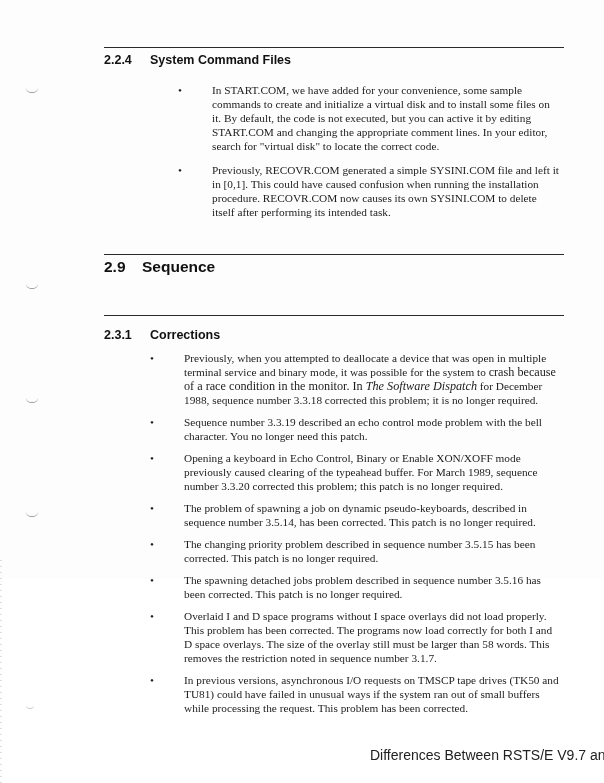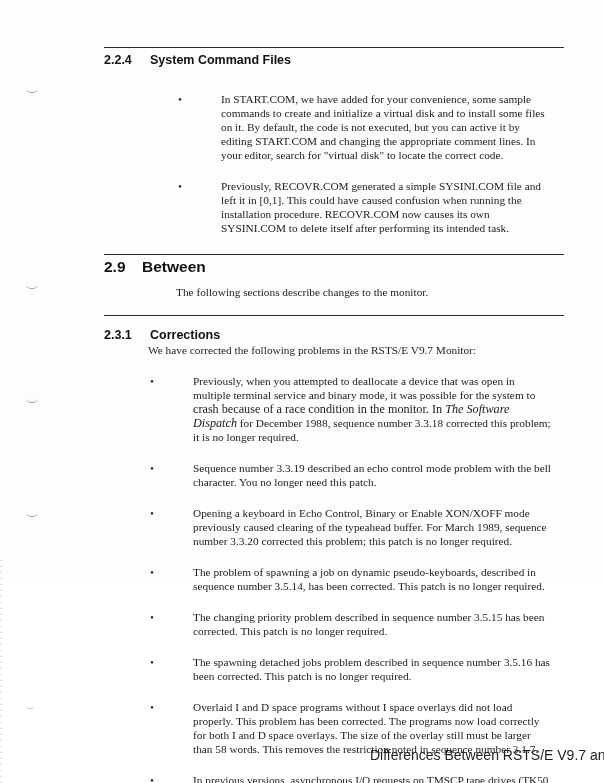--- a/index.html
+++ b/index.html
@@ -63,21 +63,21 @@
       position: relative;
       padding-left: 28px;
       margin-top: 8px;
     }
     ul.bullets li .bullet {
       position: absolute;
       left: 2px;
       top: 0;
     }
     ul.bullets li p {
-      margin: 17px;
+      margin: 8px;
     }
     ul.bullets li p + p {
       margin-top: 6px;
     }
     .lg { font-size: 12.2px; }
     .em { font-style: italic; }
 
     .footer {
       position: absolute;
       left: 370px;
@@ -134,33 +134,29 @@
       </li>
       <li style="margin-top:10px;">
         <span class="bullet">•</span>
         <p>Previously, RECOVR.COM generated a simple SYSINI.COM file and left it in [0,1]. This could have caused confusion when running the installation procedure. RECOVR.COM now causes its own SYSINI.COM to delete itself after performing its intended task.</p>
       </li>
     </ul>
   </div>
 
   <div class="rule" style="top:254px;"></div>
   <div class="heading h2" style="top:258px;">
-    <span class="num">2.9</span><span>Between</span>
-  </div>
-  <div class="body-text" style="top:285px;">
-    <p class="intro">The following sections describe changes to the monitor.</p>
+    <span class="num">2.9</span><span>Sequence</span>
   </div>
 
   <div class="rule" style="top:315px;"></div>
   <div class="heading h3" style="top:328px;">
     <span class="num">2.3.1</span><span>Corrections</span>
   </div>
 
   <div class="body-text wide" style="top:343px;">
-    <p class="intro">We have corrected the following problems in the RSTS/E V9.7 Monitor:</p>
     <ul class="bullets">
       <li style="margin-top:6px;">
         <span class="bullet">•</span>
         <p><span>Previously, when you attempted to deallocate a device that was open in multiple terminal service and binary mode, it was possible for the system to </span><span class="lg">crash because of a race condition in the monitor. In </span><span class="lg em">The Software Dispatch</span><span> for December 1988, sequence number 3.3.18 corrected this problem; it is no longer required.</span></p>
       </li>
       <li>
         <span class="bullet">•</span>
         <p>Sequence number 3.3.19 described an echo control mode problem with the bell character. You no longer need this patch.</p>
       </li>
       <li>

